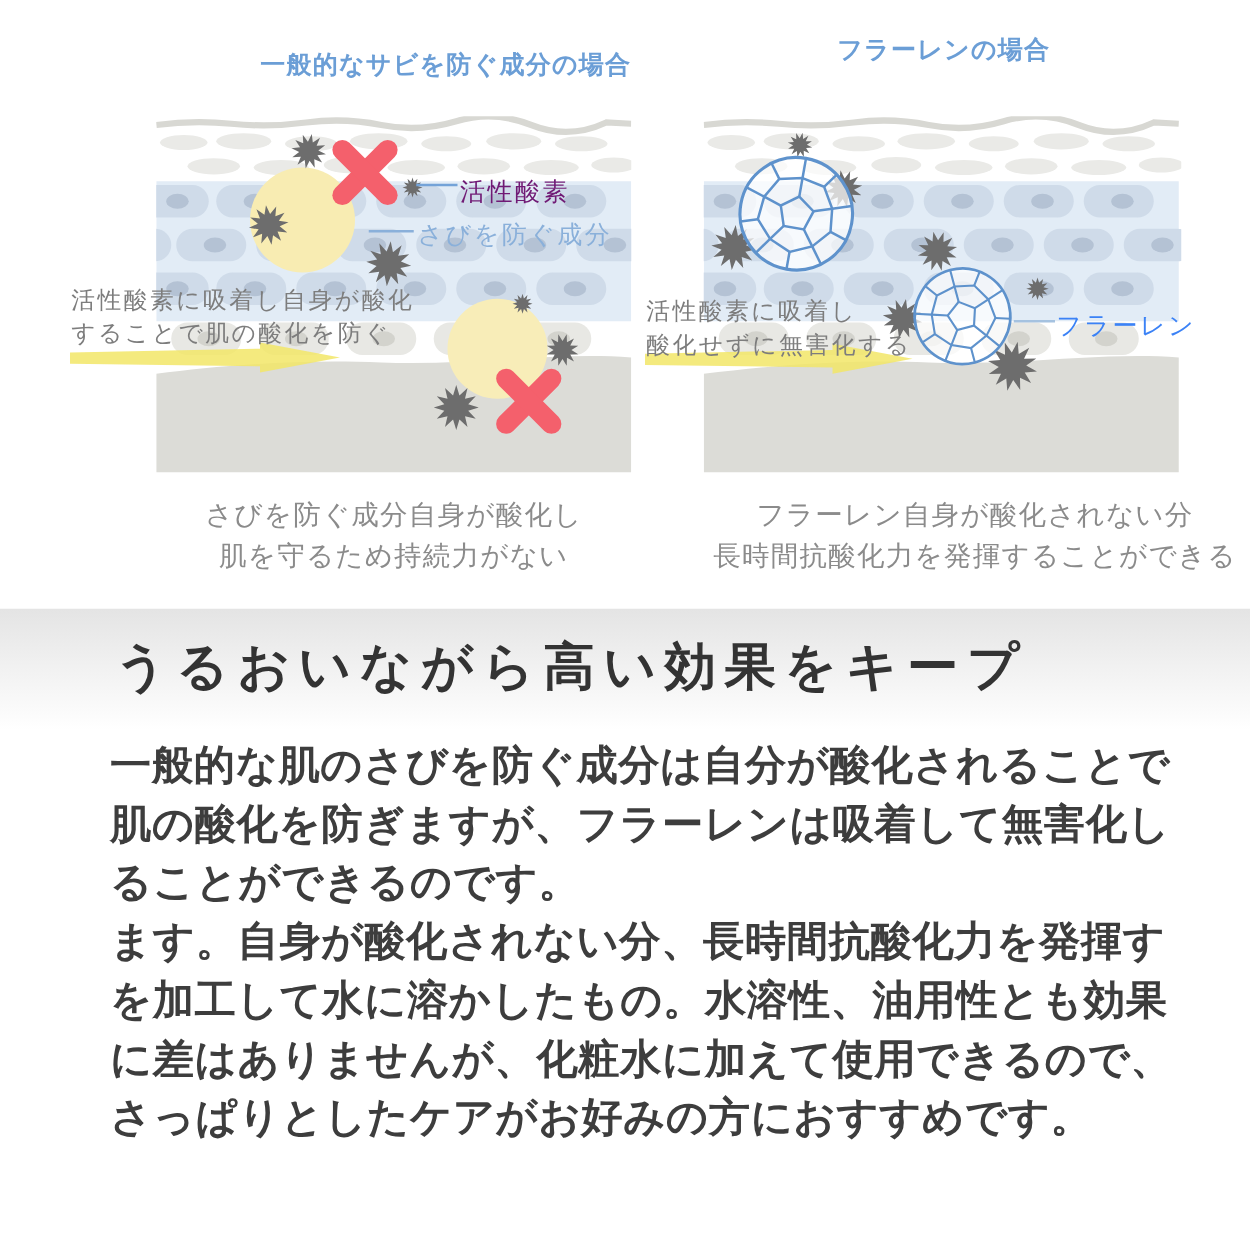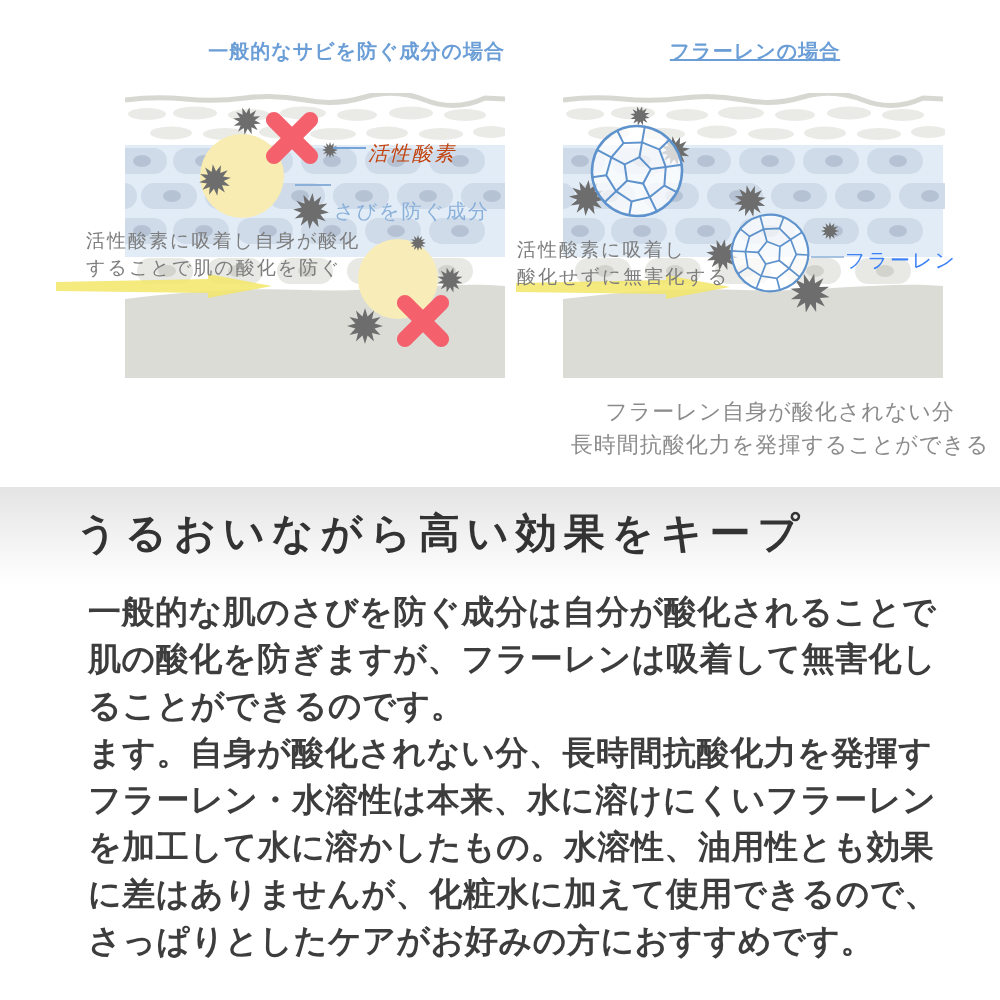--- a/index.html
+++ b/index.html
@@ -6,51 +6,51 @@
   #stage{
     position:relative;width:1000px;height:1000px;background:#ffffff;
     font-family:"Liberation Sans",sans-serif;overflow:hidden;
   }
   .abs{position:absolute;}
   .panel-title{
     width:380px;text-align:center;font-size:20px;font-weight:bold;
     color:#6b9ed6;letter-spacing:1px;
   }
   .diagram-label{font-size:20px;letter-spacing:2px;z-index:5;}
-  .label-ao{color:#c2410c;font-style:italic;}
+  .label-ao{color:#701a75;}
   .label-ing{color:#8ab0da;}
   .label-ful{color:#3b82f6;}
   .note{
     font-size:19px;line-height:27px;color:#7d7d7d;letter-spacing:2px;z-index:6;
   }
   .caption{
     text-align:center;font-size:22px;line-height:33px;color:#8b8b8b;letter-spacing:1px;
   }
   .grad-band{
     left:0;top:487px;width:1000px;height:97px;
     background:linear-gradient(180deg,#e4e4e4 0%,#f3f3f3 55%,#ffffff 100%);
   }
   .heading{
-    left:76px;top:506px;font-size:41px;font-weight:bold;color:#333333;
+    left:92px;top:506px;font-size:41px;font-weight:bold;color:#333333;
     letter-spacing:7px;z-index:3;white-space:nowrap;
   }
   .body-text{
     left:88px;top:588px;width:880px;font-size:33px;line-height:47px;
     color:#3d3d3d;letter-spacing:0.5px;z-index:3;font-weight:bold;
   }
   .body-text div{white-space:nowrap;}
   svg{display:block;}
 </style>
 </head>
 <body>
 
 <div id="stage">
 
   <div class="abs panel-title" style="left:125px;top:38px;text-align:right;">一般的なサビを防ぐ成分の場合</div>
-  <div class="abs panel-title" style="left:565px;top:38px;text-decoration:underline;">フラーレンの場合</div>
+  <div class="abs panel-title" style="left:565px;top:26px;">フラーレンの場合</div>
 
   <svg class="abs" style="left:125px;top:93px;" width="380" height="285" viewBox="0 0 380 285">
     <defs>
       <path id="star" d="M1,0 L0.531,0.142 L0.866,0.5 L0.389,0.389 L0.5,0.866 L0.142,0.531 L0,1 L-0.142,0.531 L-0.5,0.866 L-0.389,0.389 L-0.866,0.5 L-0.531,0.142 L-1,0 L-0.531,-0.142 L-0.866,-0.5 L-0.389,-0.389 L-0.5,-0.866 L-0.142,-0.531 L0,-1 L0.142,-0.531 L0.5,-0.866 L0.389,-0.389 L0.866,-0.5 L0.531,-0.142 Z"></path>
       <g id="redx" fill="#f4606c">
         <rect x="-0.19" y="-0.8" width="0.38" height="1.6" rx="0.19" transform="rotate(45)"></rect>
         <rect x="-0.19" y="-0.8" width="0.38" height="1.6" rx="0.19" transform="rotate(-45)"></rect>
       </g>
       <g id="cellb">
         <rect x="-28" y="-13" width="56" height="26" rx="13" fill="#cfdbe9"></rect>
@@ -147,51 +147,54 @@
       <use href="#star" transform="translate(159,162) rotate(40) scale(16)"></use>
       <use href="#star" transform="translate(247,200) rotate(12) scale(20)"></use>
       <use href="#star" transform="translate(267,138) scale(9)"></use>
     </g>
     <use href="#fullerene" transform="translate(74,78) rotate(10)"></use>
     <use href="#fullerene" transform="translate(207,160) rotate(-15) scale(0.85)"></use>
     <line x1="248" y1="164" x2="281" y2="164" stroke="#a5c2e0" stroke-width="2"></line>
   </svg>
 
   <div class="abs diagram-label label-ao" style="left:368px;top:140px;">活性酸素</div>
-  <div class="abs diagram-label label-ing" style="left:334px;top:174px;margin-top:24px;">さびを防ぐ成分</div>
+  <div class="abs diagram-label label-ing" style="left:334px;top:174px;">さびを防ぐ成分</div>
   <div class="abs diagram-label label-ful" style="left:845px;top:247px;">フラーレン</div>
 
-  <div class="abs note" style="left:57px;top:227px;margin-left:29px;">
+  <div class="abs note" style="left:57px;top:227px;">
     <div>活性酸素に吸着し自身が酸化</div>
     <div>することで肌の酸化を防ぐ</div>
   </div>
   <div class="abs note" style="left:517px;top:236px;">
     <div>活性酸素に吸着し</div>
     <div>酸化せずに無害化する</div>
   </div>
 
   <svg class="abs" style="left:56px;top:272px;z-index:4;" width="220" height="28">
     <polygon points="0,10 152,7 152,2 216,14 152,26 152,21 0,19" fill="#f2e667" opacity="0.85"></polygon>
   </svg>
   <svg class="abs" style="left:516px;top:273px;z-index:4;" width="220" height="28">
     <polygon points="0,10 150,7 150,2 214,14 150,26 150,21 0,19" fill="#f2e667" opacity="0.85"></polygon>
   </svg>
 
+  <div class="abs caption" style="left:115px;top:395px;width:400px;">
+    <div>さびを防ぐ成分自身が酸化し</div>
+    <div>肌を守るため持続力がない</div>
+  </div>
   <div class="abs caption" style="left:560px;top:395px;width:440px;">
     <div>フラーレン自身が酸化されない分</div>
     <div>長時間抗酸化力を発揮することができる</div>
   </div>
 
   <div class="abs grad-band"></div>
   <div class="abs heading">うるおいながら高い効果をキープ</div>
 
   <div class="abs body-text">
     <div>一般的な肌のさびを防ぐ成分は自分が酸化されることで</div>
     <div>肌の酸化を防ぎますが、フラーレンは吸着して無害化し</div>
     <div>ることができるのです。</div>
     <div>ます。自身が酸化されない分、長時間抗酸化力を発揮す</div>
-    <div>フラーレン・水溶性は本来、水に溶けにくいフラーレン</div>
     <div>を加工して水に溶かしたもの。水溶性、油用性とも効果</div>
     <div>に差はありませんが、化粧水に加えて使用できるので、</div>
     <div>さっぱりとしたケアがお好みの方におすすめです。</div>
   </div>
 
 </div>
 
 </body></html>

